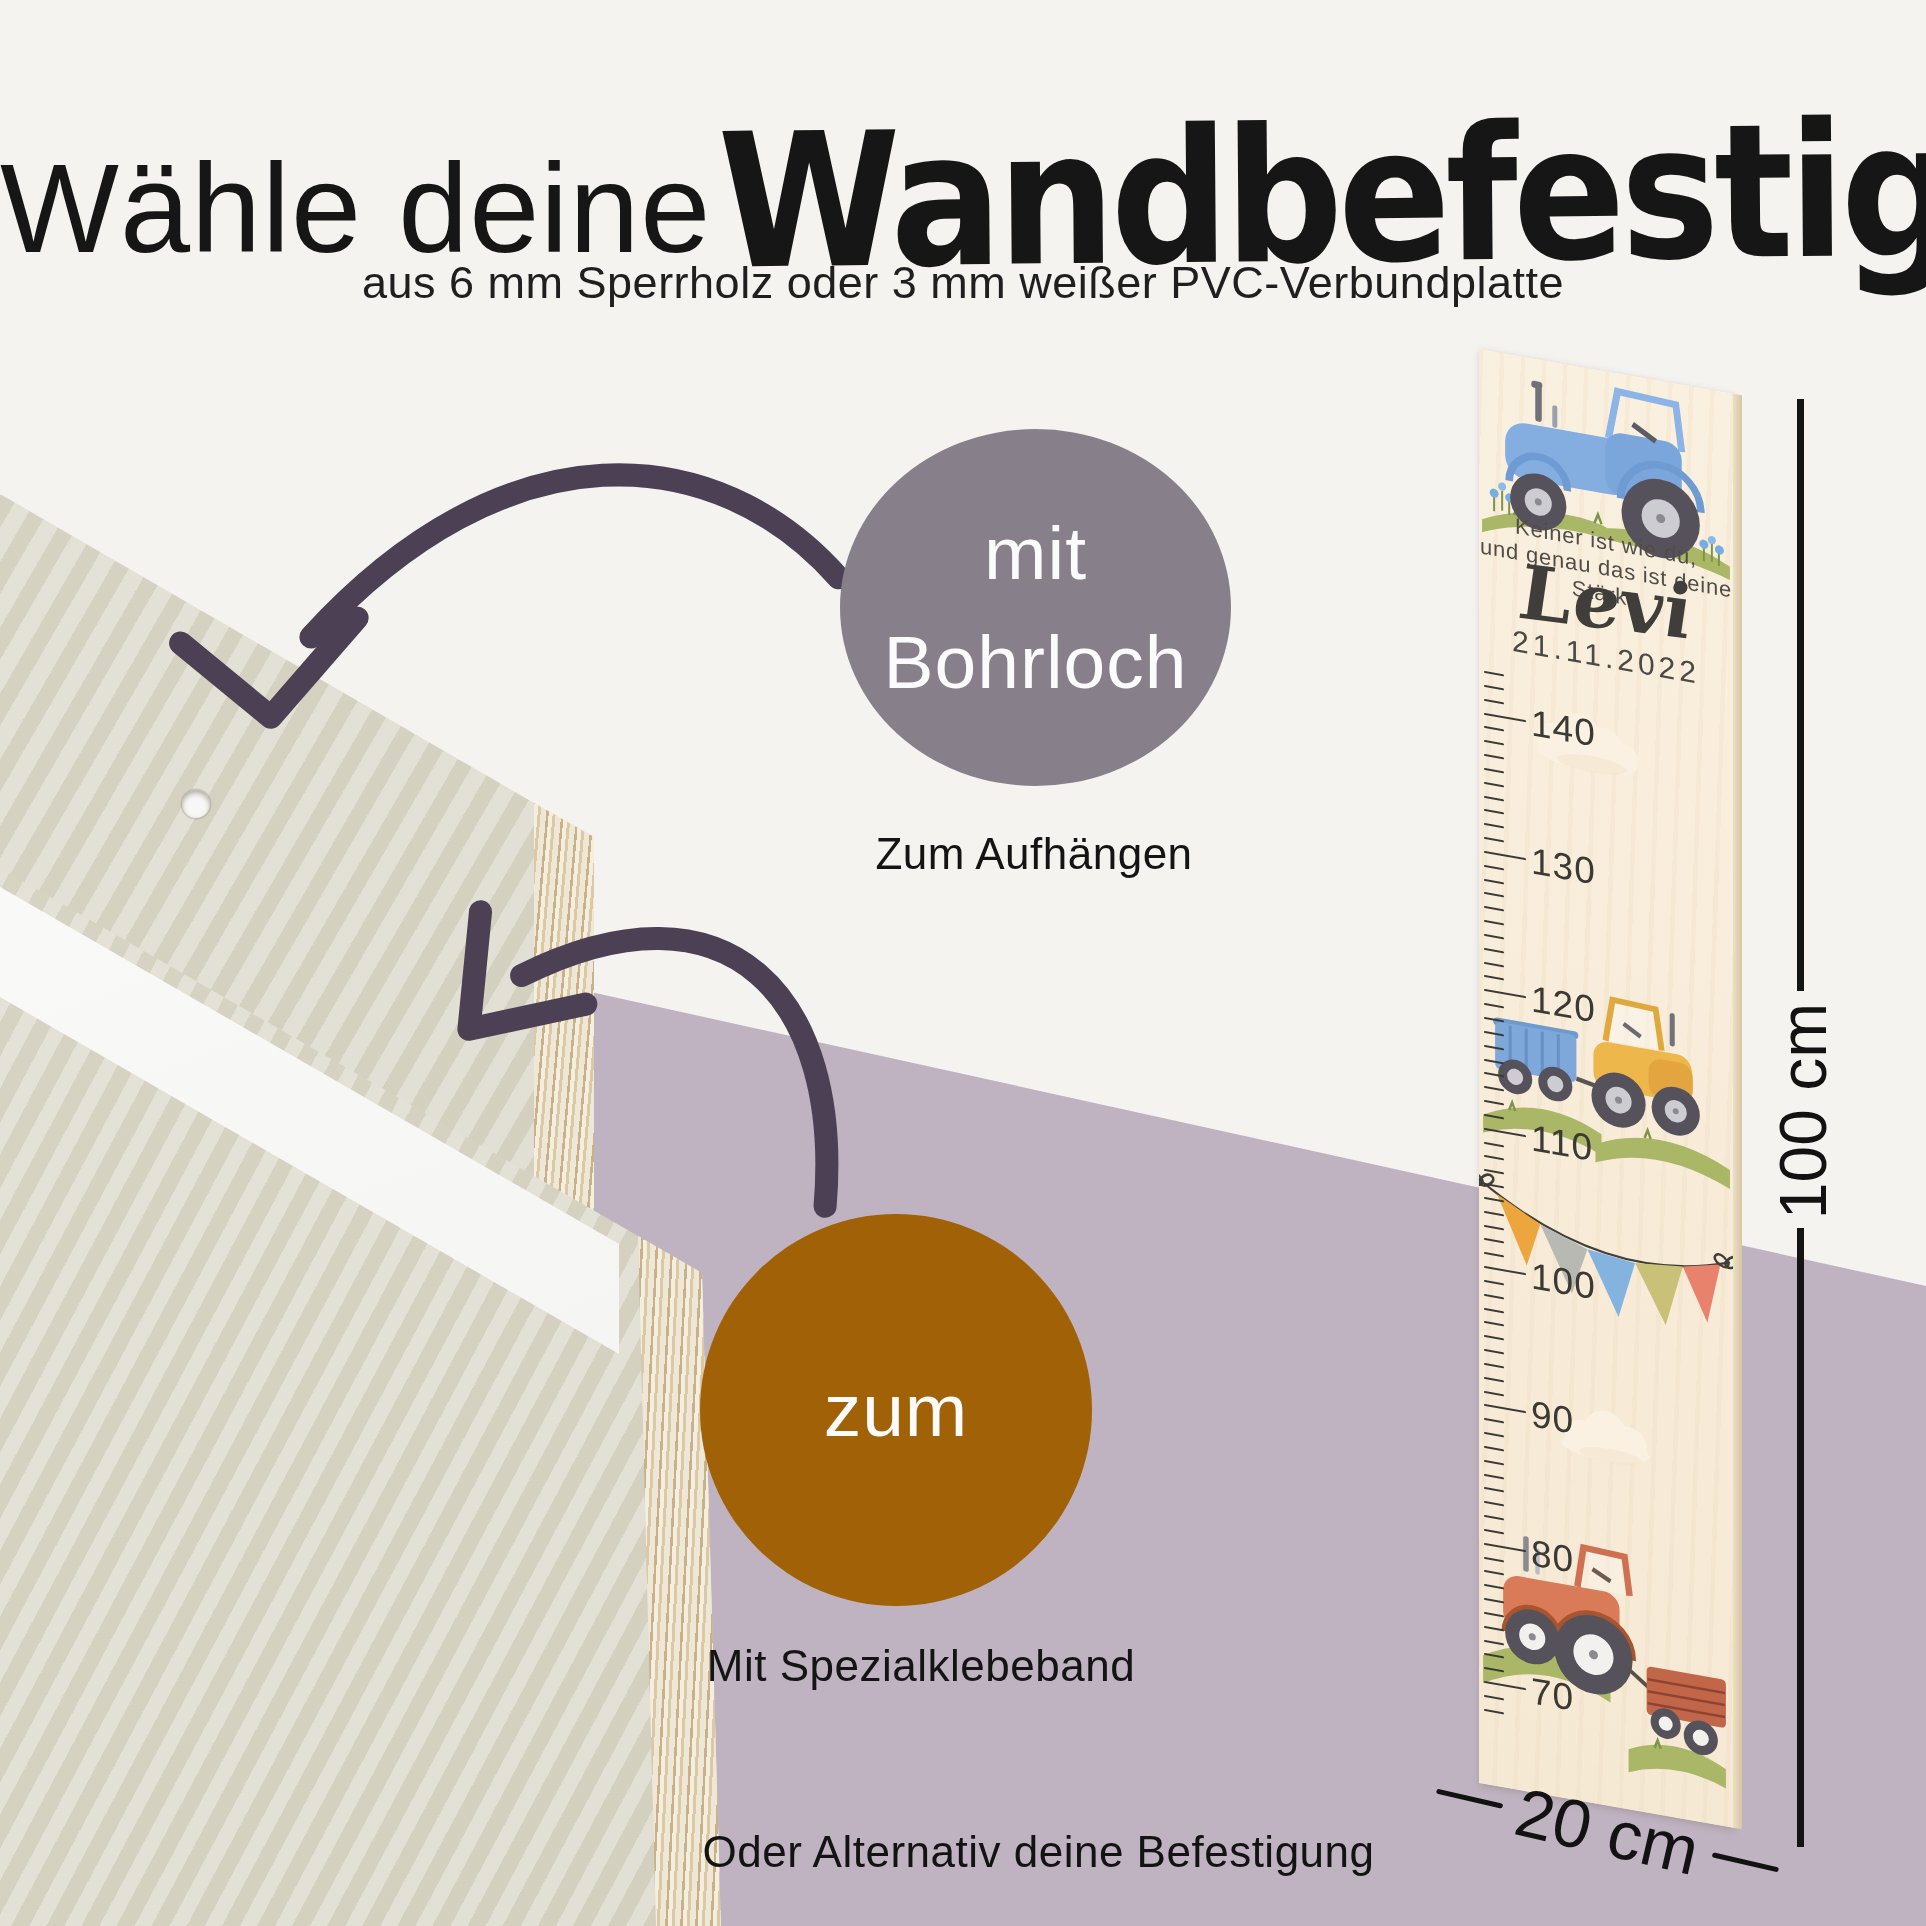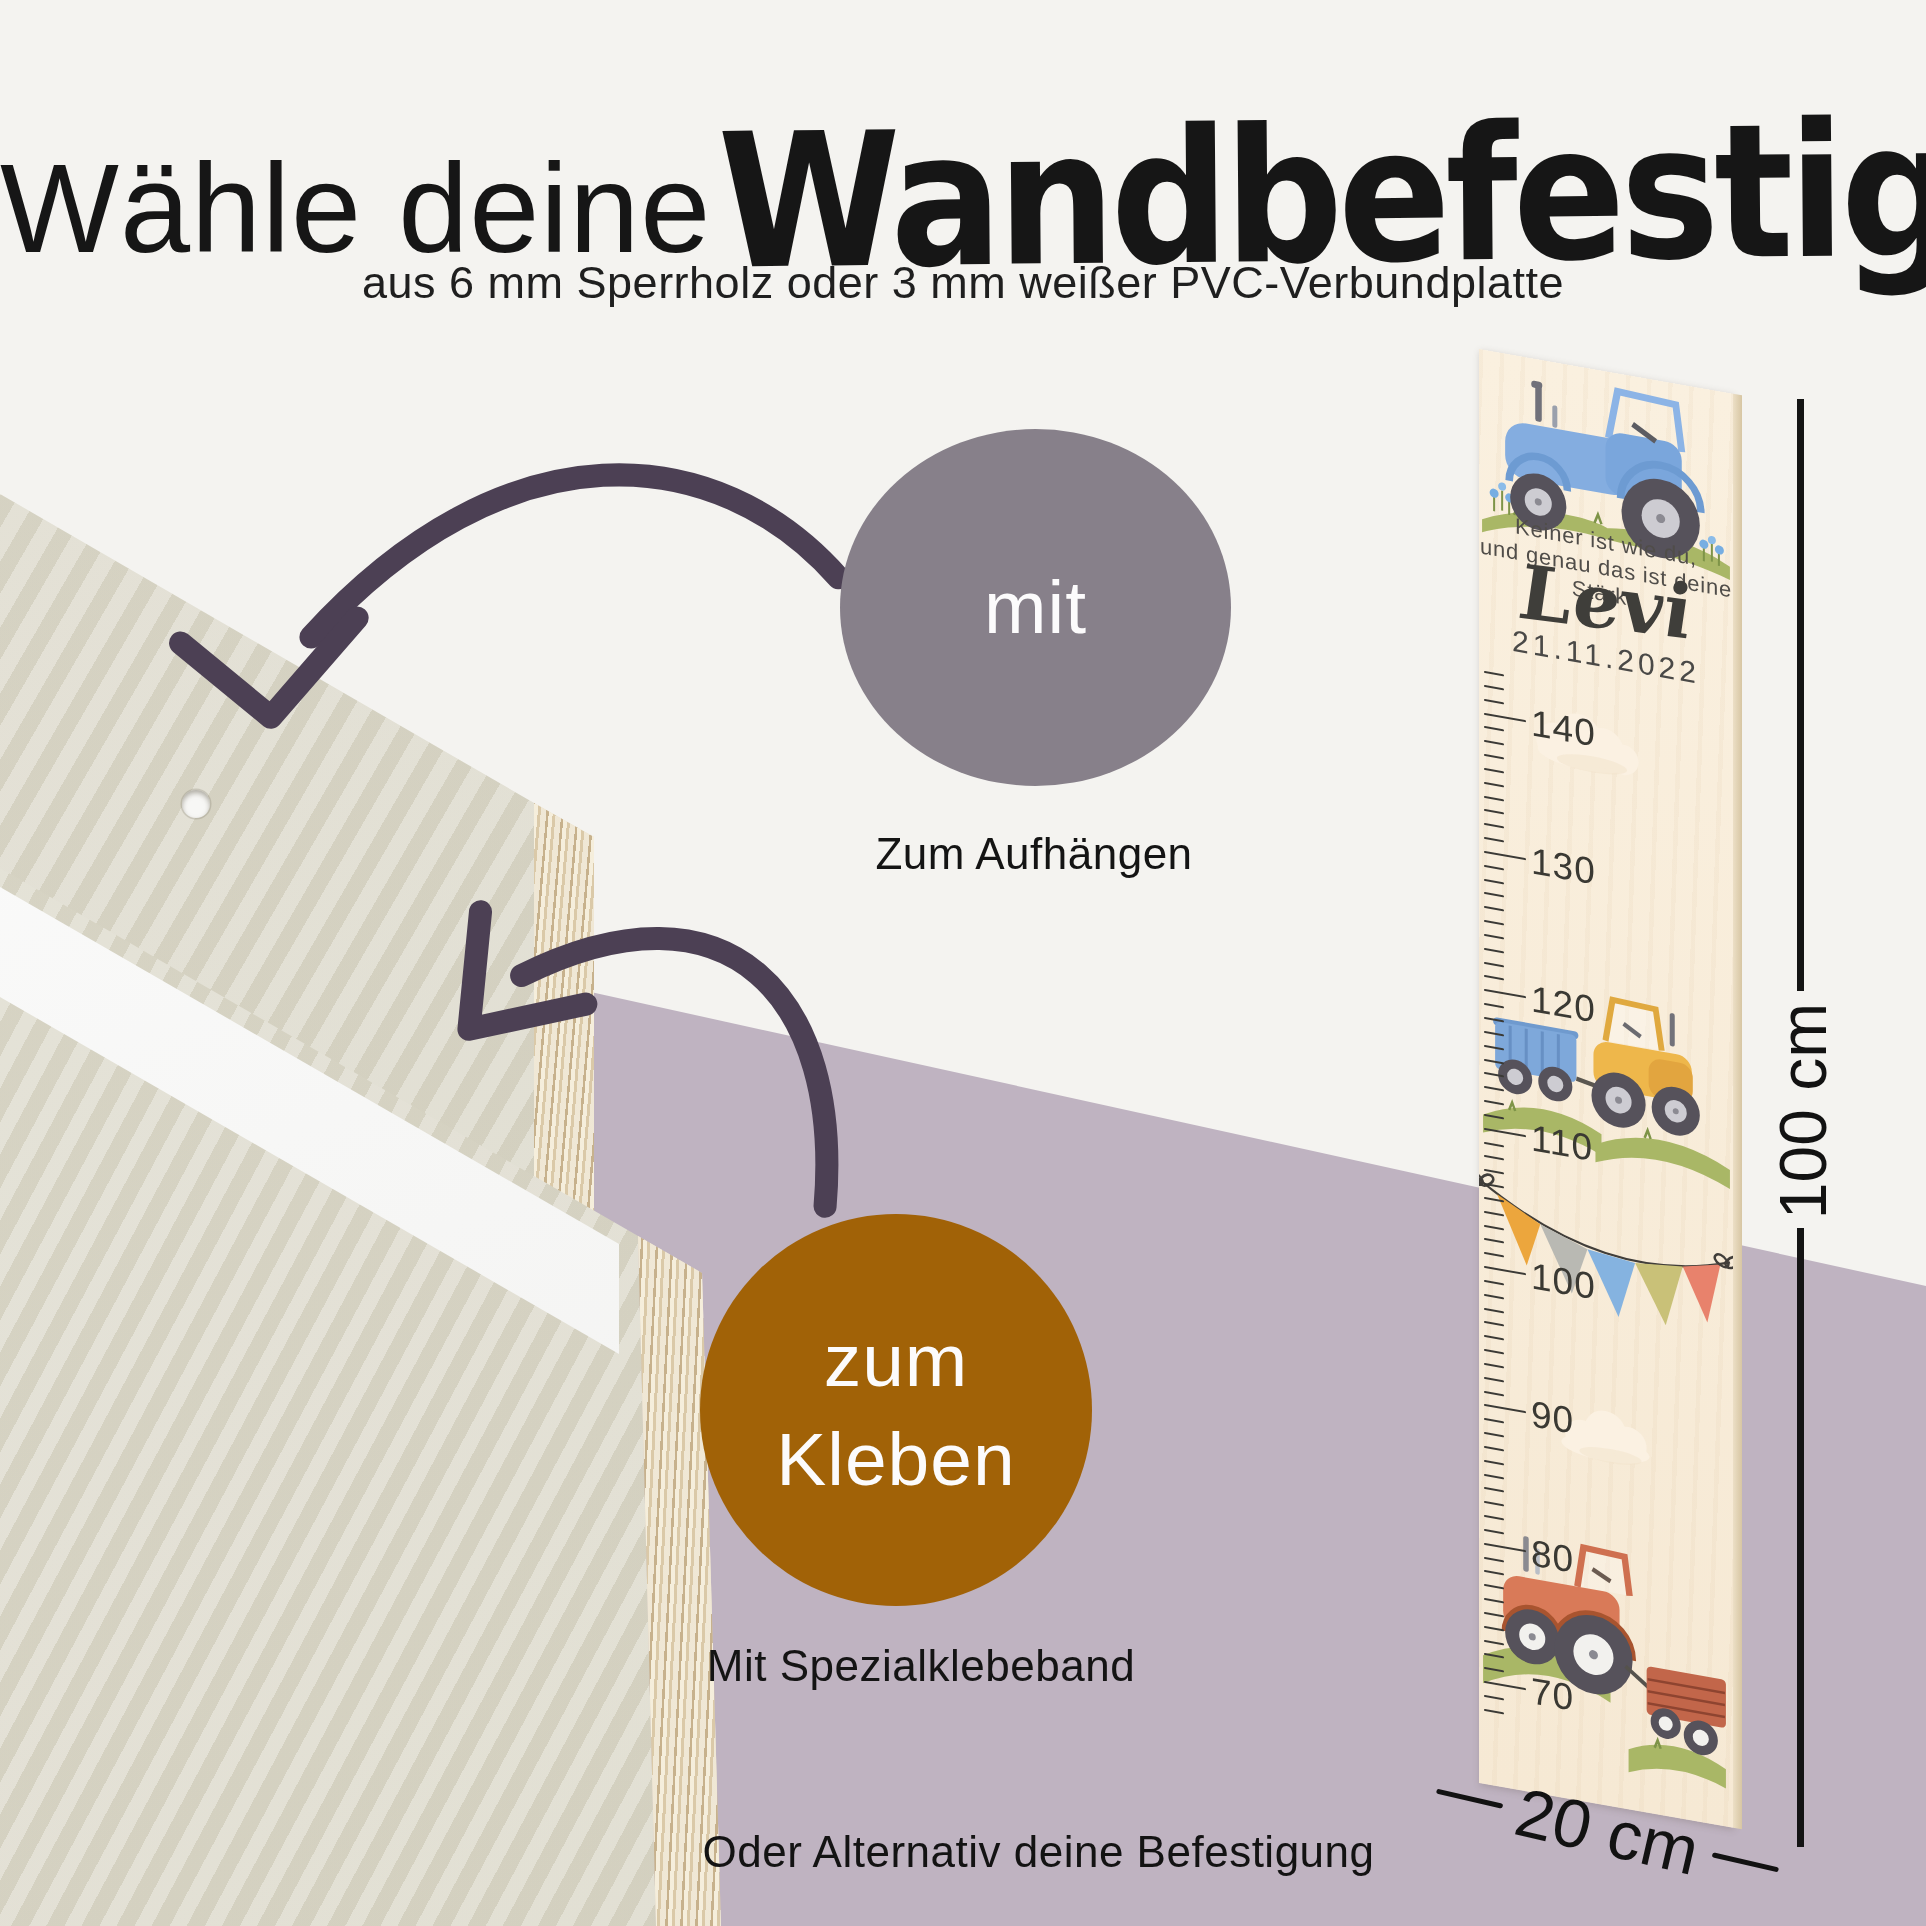--- a/index.html
+++ b/index.html
@@ -164,26 +164,26 @@
   <g stroke="#4c4054" stroke-width="46" fill="none" stroke-linecap="round" stroke-linejoin="round">
     <path d="M 1672 1152 C 1430 878, 1010 842, 620 1270"></path>
     <path d="M 712 1232 L 540 1430 L 360 1282"></path>
     <path d="M 1645 2405 C 1680 1990, 1455 1738, 1040 1945"></path>
     <path d="M 1168 2002 L 935 2052 L 958 1818"></path>
   </g>
 </svg>
 
 <div class="opt-circle circle-drill">
   <div>mit</div>
+  <div>Bohrloch</div>
 </div>
 <div class="opt-caption cap-drill">Zum Aufhängen</div>
 
 <div class="opt-circle circle-glue">
   <div>zum</div>
-  <div>Kleben</div>
 </div>
 <div class="opt-caption cap-glue">Mit Spezialklebeband</div>
 
 <div class="footer-note">Oder Alternativ deine Befestigung</div>
 
 <div class="gchart">
   <svg class="gc-svg" viewBox="0 0 506 2858">
 
     <g>
       <path d="M6 338 C 90 296 200 290 256 312 C 330 298 430 308 500 346 L 500 372 C 400 342 300 338 250 334 C 170 322 70 334 6 364 Z" fill="#a9b766"></path>

